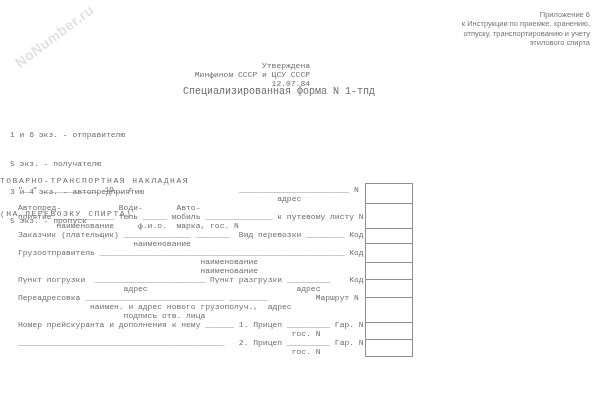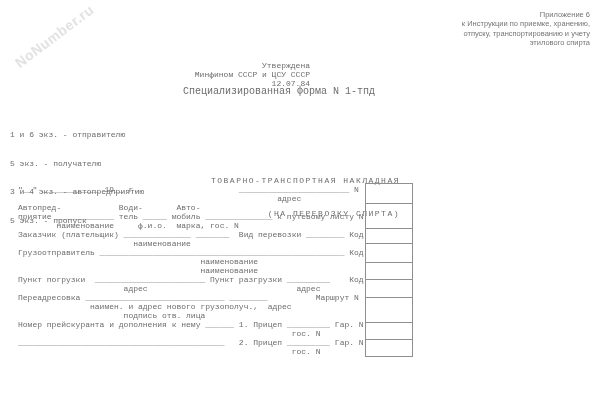--- a/index.html
+++ b/index.html
@@ -58,26 +58,25 @@
     top: 111px;
     font-size: 8px;
     line-height: 9.5px;
     white-space: pre;
   }
   .doc-title {
     position: absolute;
     left: 0;
     top: 153px;
     width: 400px;
-    text-align: right;
+    text-align: left;
     font-size: 8px;
     line-height: 11px;
     letter-spacing: 1.5px;
     white-space: pre;
-    padding-left: 12px;
   }
   .form-body {
     position: absolute;
     left: 18px;
     top: 185px;
     font-size: 8px;
   }
   .form-line {
     white-space: pre;
     height: 9px;

